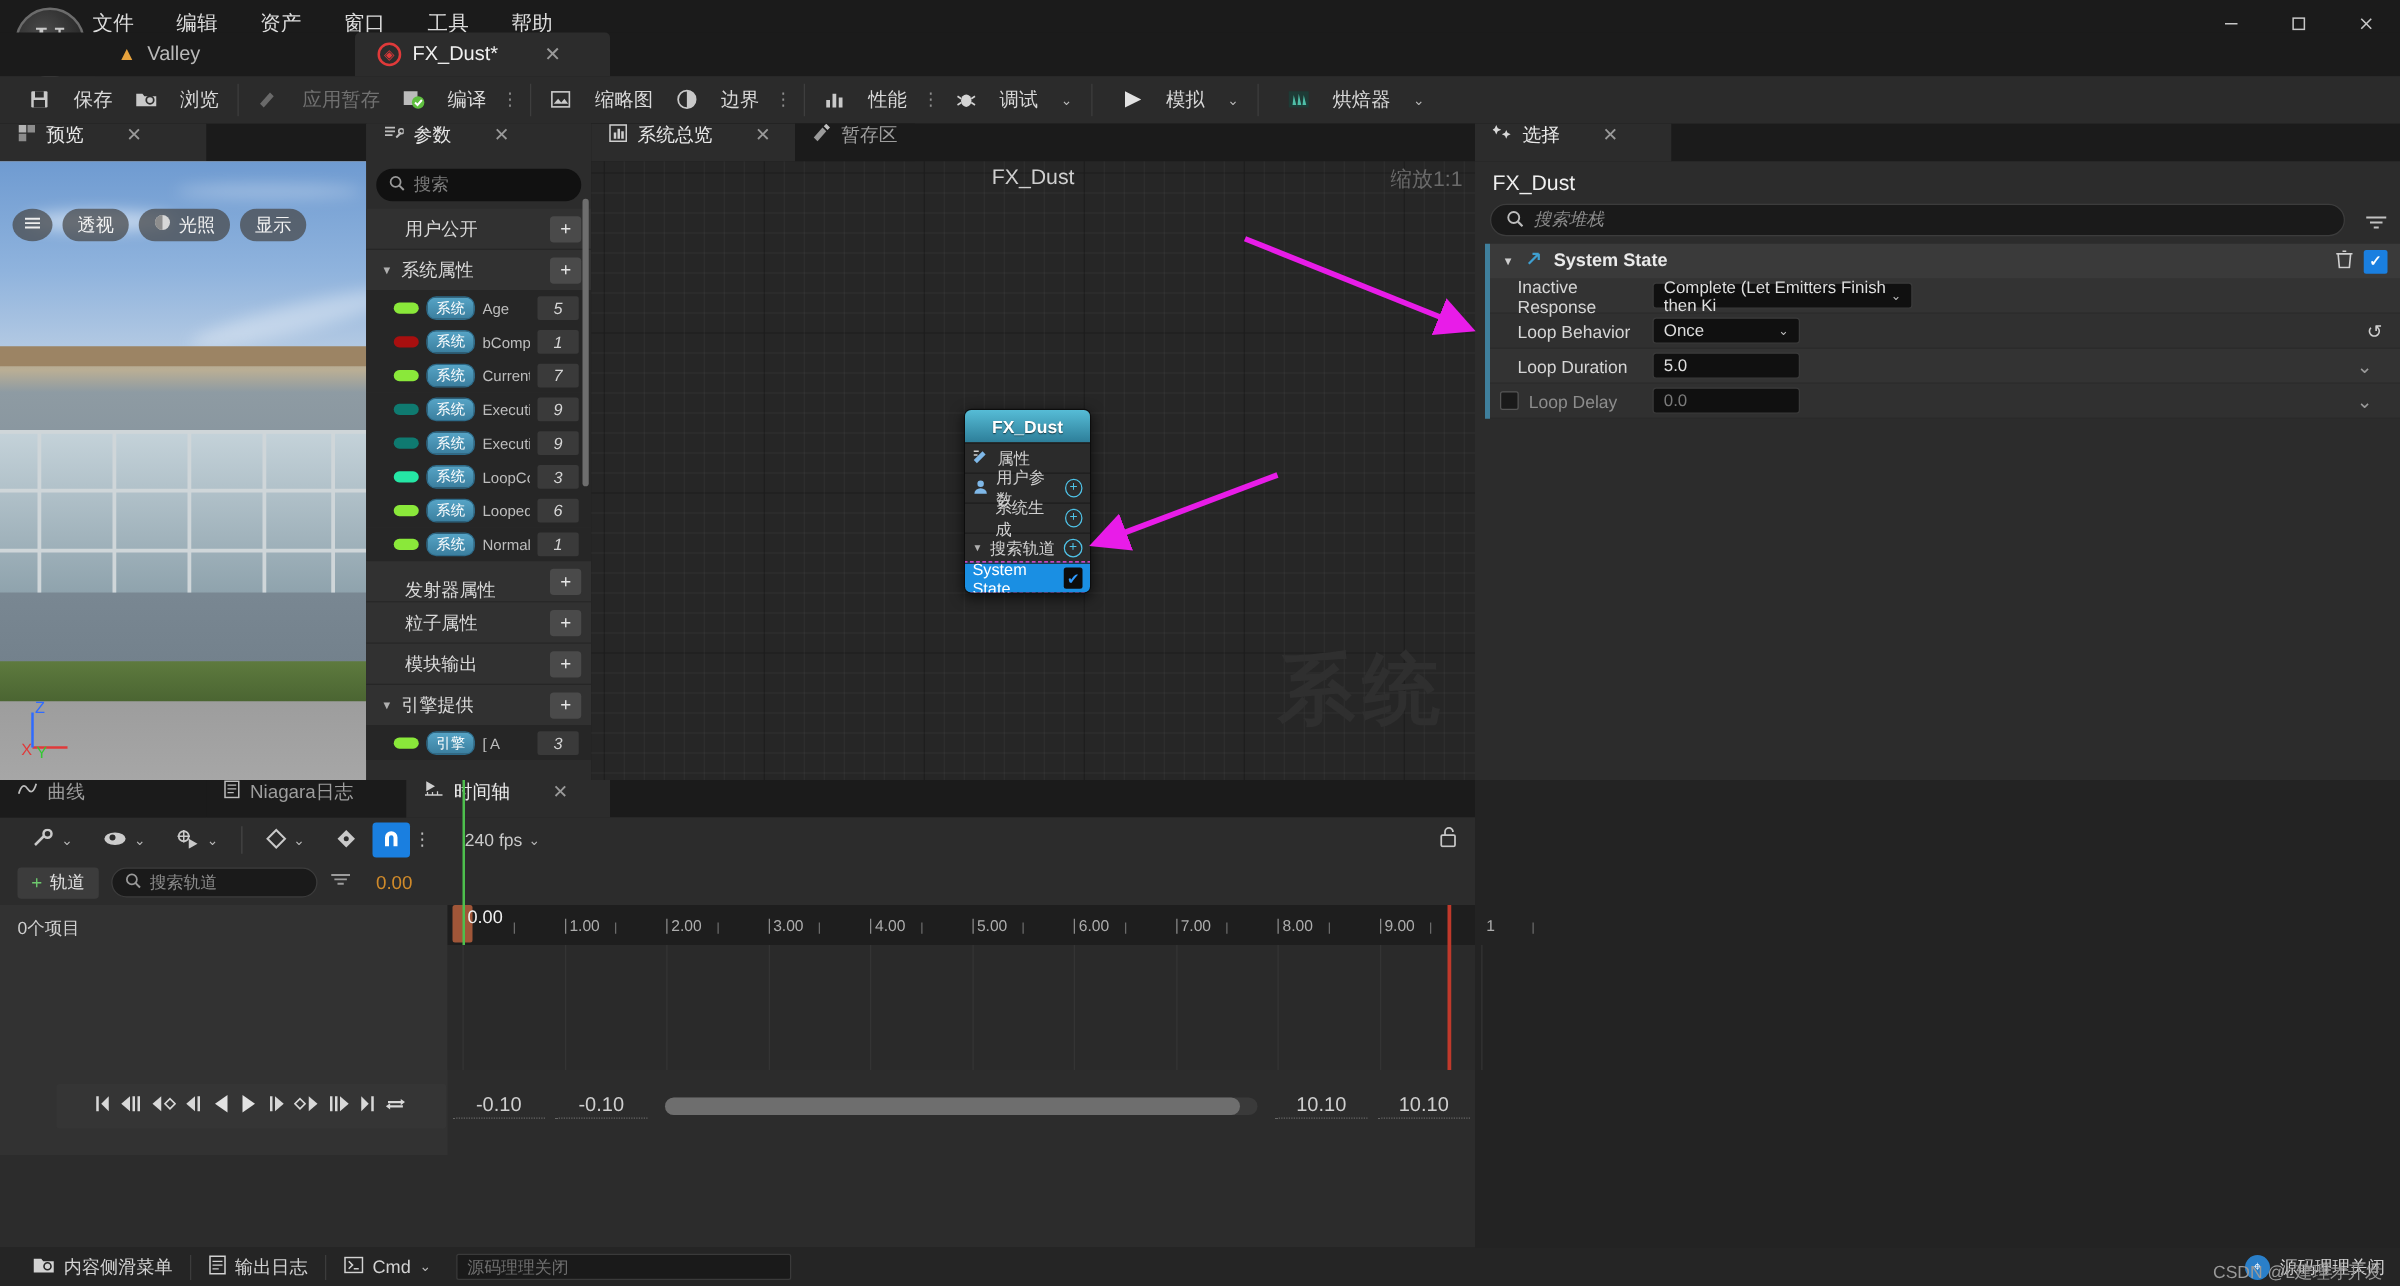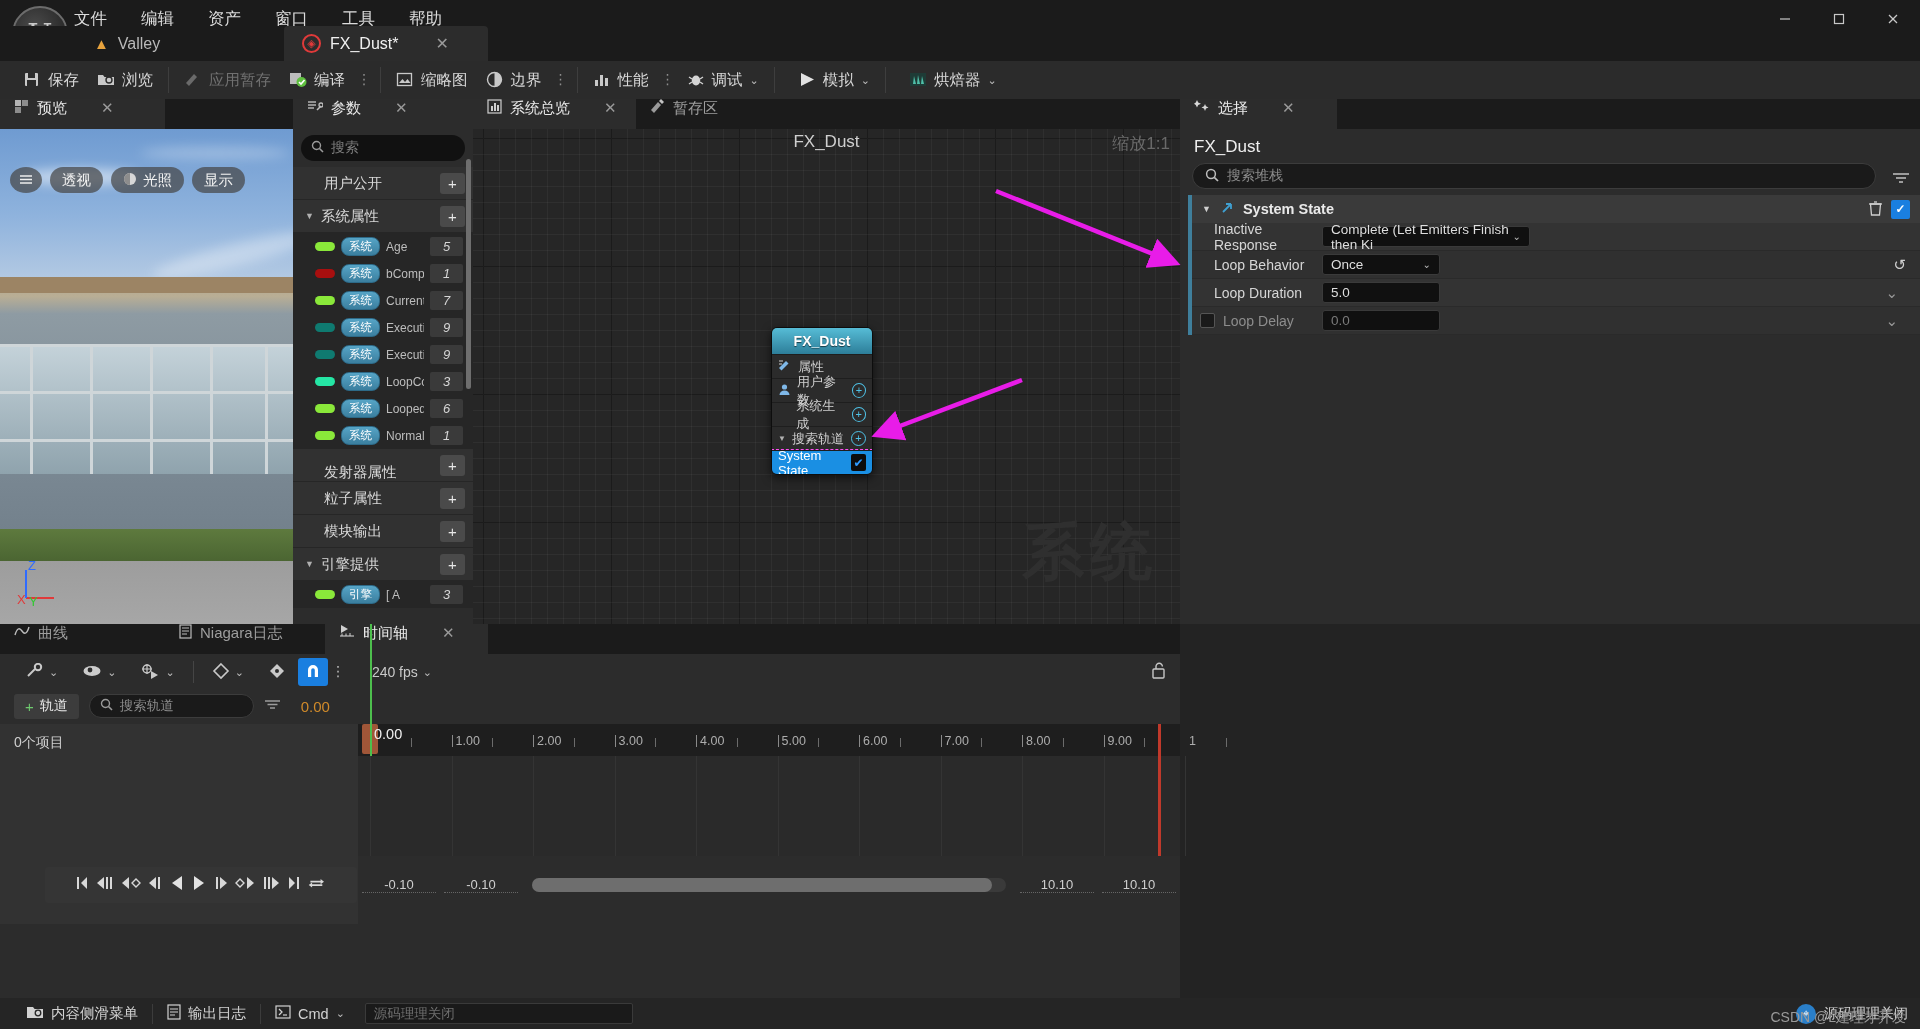--- a/index.html
+++ b/index.html
@@ -52,21 +52,21 @@
     width: 19px; height: 19px; border-radius: 50%; border: 2px solid #e03a3a;
     display:flex;align-items:center;justify-content:center; color:#e03a3a; font-size:11px;
   }
 
   
   .toolbar {
     position: absolute; top: 61px; left: 0; width: 1920px; height: 38px;
     background: #2b2b2b; display: flex; align-items: center; padding-left: 14px;
   }
   .tb-btn {
-    display: flex; align-items: center; gap: 7px; height: 30px;
+    display: flex; align-items: center; gap: 18px; height: 30px;
     padding: 0 9px; font-size: 15.5px; color: #d8d8d8; border-radius: 3px;
   }
   .tb-btn.disabled { color: #707070; }
   .tb-sep { width: 1px; height: 26px; background: #3e3e3e; margin: 0 6px; }
   .tb-dots { color: #8d8d8d; font-size: 14px; letter-spacing: 0; padding: 0 3px; line-height: 0.7;}
   .caret { font-size: 11px; color: #bdbdbd; }
   .ico { display:inline-block; width:18px; height:18px; position:relative; }
 
   
   .panel-tabbar { height: 30px; background: #1b1b1b; display: flex; align-items: stretch; }
@@ -188,21 +188,21 @@
   }
 
   
   #sel-panel { position:absolute; left:1180px; top:99px; width:740px; height:525px; background:#2c2c2c; }
   .sel-title { padding: 8px 14px 4px; font-size:17px; color:#efefef; }
   .sel-search {
     margin: 2px 12px 6px; height:26px; background:#1a1a1a; border:1px solid #3c3c3c; border-radius:13px;
     display:flex;align-items:center; gap:8px; padding:0 12px; font-size:14px; color:#8a8a8a;
     flex:1;
   }
-  .sel-searchrow { display:flex; align-items:center; padding-right:6px;}
+  .sel-searchrow { display:flex; align-items:center; padding-right:6px;font-style:italic;}
   .sel-filter { width:26px;height:26px; display:flex;align-items:center;justify-content:center; color:#c2c2c2;}
   .stack-group {
     margin-left: 8px; border-left: 4px solid #3f7f9c;
   }
   .stack-head {
     height:28px; display:flex; align-items:center; gap:9px; padding: 0 10px 0 10px;
     background:#3a3a3a; font-size:14.5px; font-weight:bold; color:#eaeaea;
   }
   .stack-head .acts { margin-left:auto; display:flex; align-items:center; gap:8px;}
   .chk-blue { width:19px;height:19px;background:#1a7fe0;border-radius:2px;display:flex;align-items:center;justify-content:center;color:#fff;font-size:12px;}
@@ -251,21 +251,21 @@
     position:absolute; left:358px; top:132px; width:822px; height:100px; background:#2a2a2a;
   }
   .playhead { position:absolute; left:0; top:0; width:2px; height:132px; background:#4dbf4d; }
   .playhead-cap { position:absolute; left:-7px; top:0; width:16px; height:30px; background:#a05638; border-radius:2px;}
   .transport {
     position:absolute; left:45px; top:243px; width:312px; height:36px;
     display:flex; align-items:center; justify-content:center; gap:6px; color:#d8d8d8; font-size:17px;
     background:#353535; border-radius:3px;
   }
   .range-row { position:absolute; left:358px; top:243px; width:822px; height:36px; display:flex; align-items:center; }
-  .range-num { width:74px; text-align:center; font-size:13px; color:#cfcfcf; border-bottom:1px dotted #666; margin: 0 4px;}
+  .range-num { width:74px; text-align:center; font-size:16px; color:#cfcfcf; border-bottom:1px dotted #666; margin: 0 4px;}
   .range-bar { flex:1; height:14px; background:#3a3a3a; border-radius:7px; margin: 0 10px; position:relative;}
   .range-fill { position:absolute; left:0; top:0; height:14px; width:97%; background:#6e6e6e; border-radius:7px;}
 
   
   .statusbar {
     position:absolute; left:0; bottom:0; width:1920px; height:31px; background:#252525;
     display:flex; align-items:center; gap:0; padding-left: 12px;
   }
   .sb-item { display:flex; align-items:center; gap:7px; padding: 0 14px; font-size:14.5px; color:#d2d2d2; height:31px;}
   .sb-sep { width:1px; height:20px; background:#3c3c3c;}

